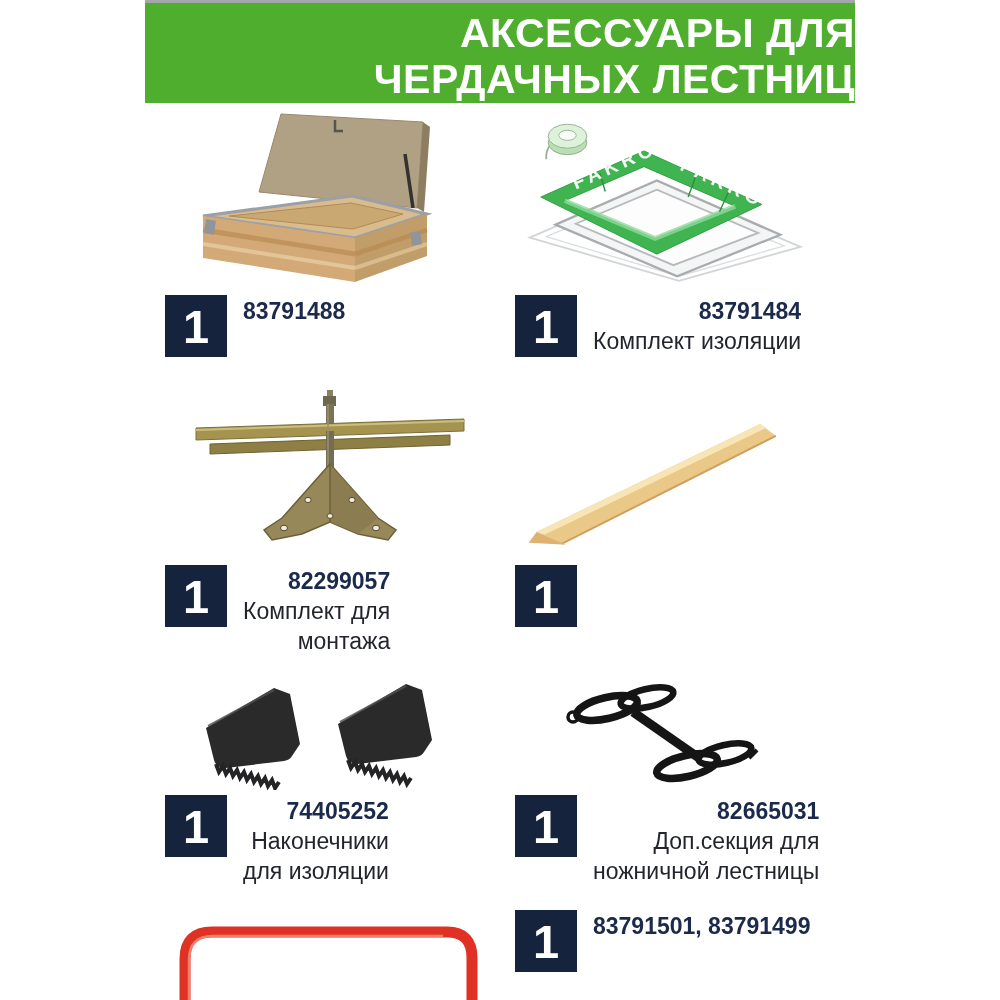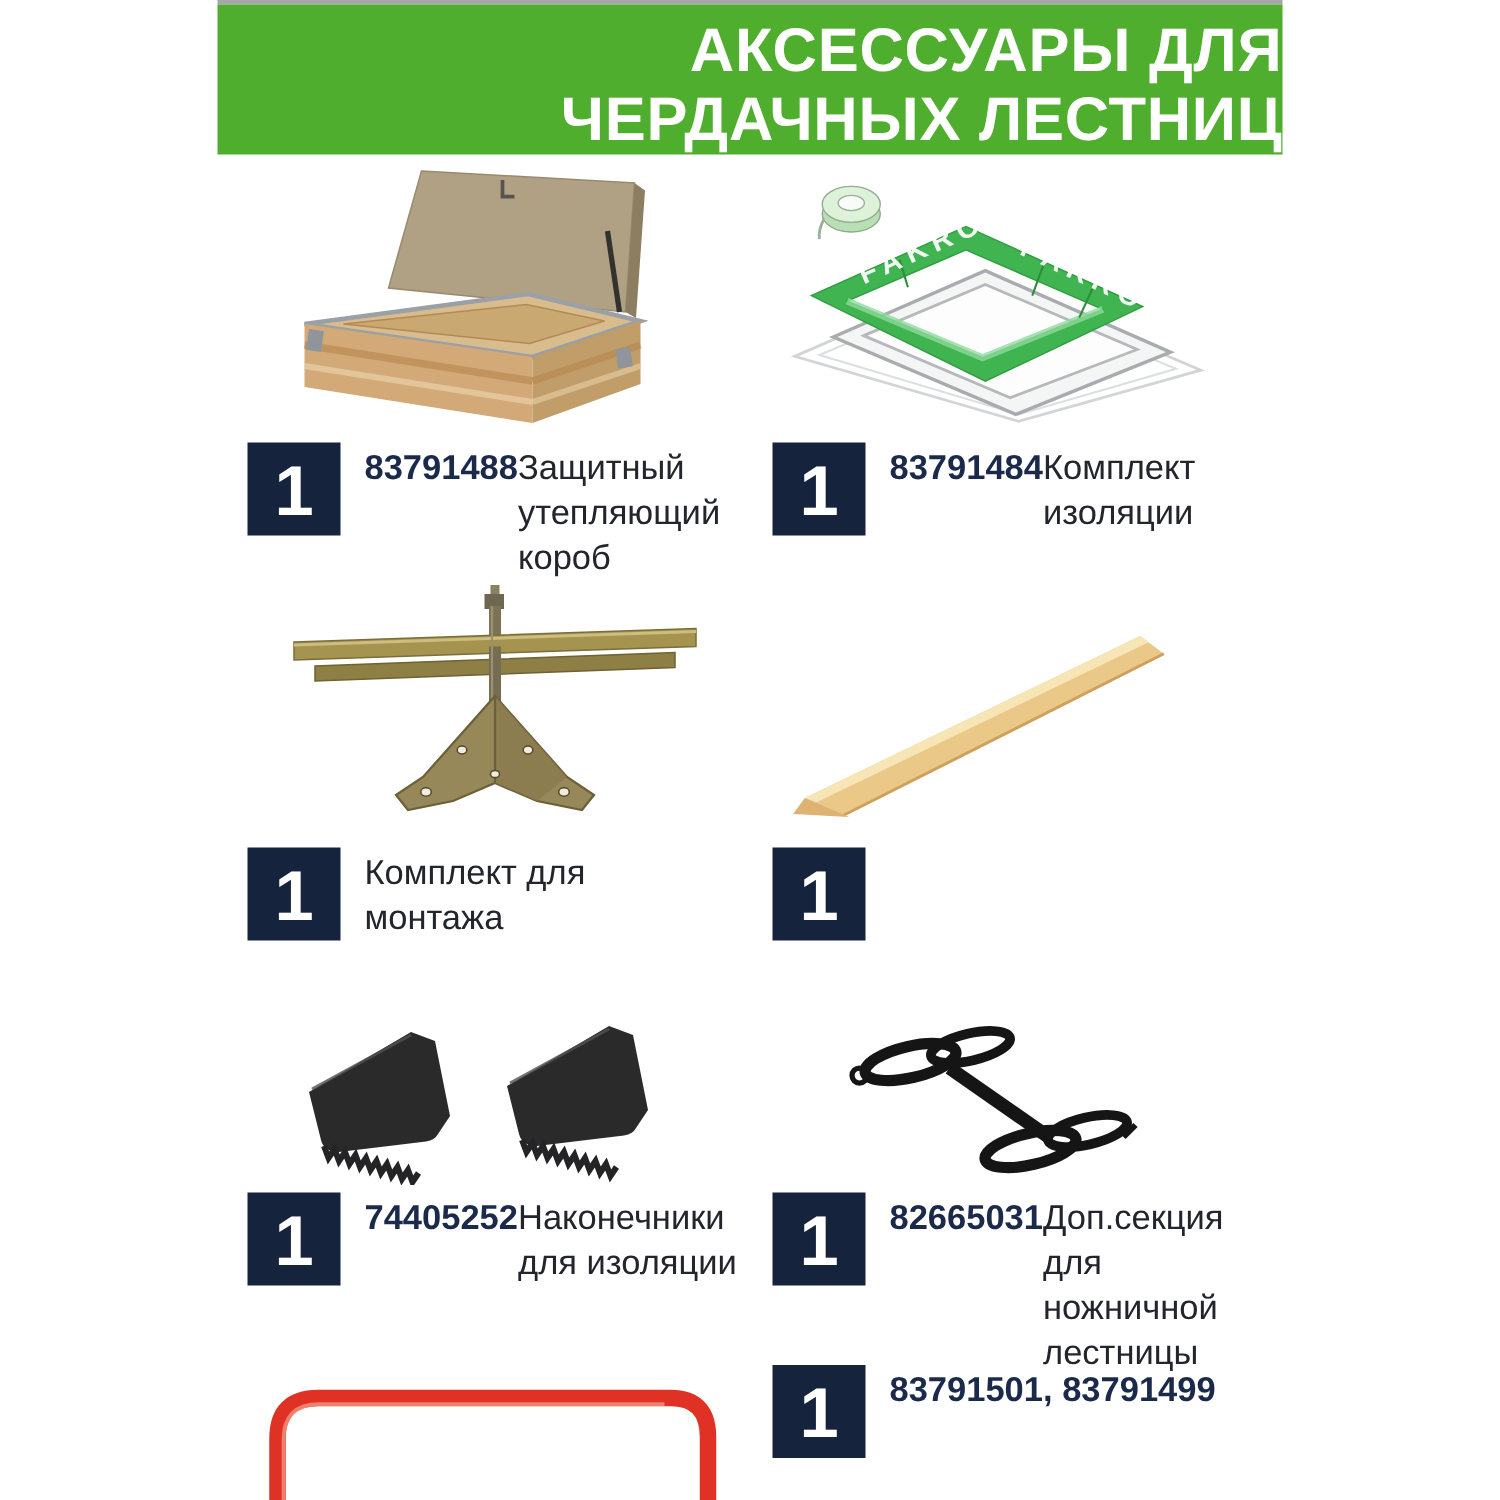--- a/index.html
+++ b/index.html
@@ -22,21 +22,21 @@
   .img-cell{display:flex;align-items:flex-end;justify-content:center;overflow:visible;}
   .img-cell.right{padding-right:36px;}
   .cap-cell{display:flex;align-items:flex-start;gap:16px;padding-top:5px;}
   .cap-cell.left{padding-left:20px;}
   .cap-cell.bottom{padding-top:20px;}
   .badge{
     width:62px;height:62px;flex:none;background:var(--badge_bg,#16233d);
     color:#fff;font-weight:bold;font-size:47px;
     display:flex;align-items:center;justify-content:center;
   }
-  .cap-text{display:flex;flex-direction:row;padding-top:1px;}
+  .cap-text{display:flex;flex-direction:column;padding-top:1px;text-align:right;}
   .sku{font-weight:bold;font-size:23px;line-height:30px;color:var(--sku_text,#1b2a4a);}
   .name{font-size:23px;line-height:30px;color:var(--name_text,#23252d);white-space:pre-line;}
   svg{display:block;}
 </style>
 </head>
 <body>
 
 <div class="content">
   <div class="top-strip"></div>
   <div class="header">АКСЕССУАРЫ ДЛЯ
@@ -79,22 +79,20 @@
         <ellipse cx="57" cy="26" rx="21" ry="13" fill="#ddf2d8" stroke="#93ab93" stroke-width="1"></ellipse>
         <ellipse cx="57" cy="25" rx="9.5" ry="5.5" fill="#f8fbf7" stroke="#9ab09a" stroke-width="1"></ellipse>
         <path d="M37,37 q-4,8 -3,14" stroke="#9ab09a" stroke-width="2" fill="none"></path>
       </svg>
     </div>
 
     <div class="cap-cell left">
       <div class="badge">1</div>
       <div class="cap-text">
         <div class="sku">83791488</div>
-        <div class="name">Защитный
-утепляющий короб</div>
       </div>
     </div>
     <div class="cap-cell">
       <div class="badge">1</div>
       <div class="cap-text">
         <div class="sku">83791484</div>
         <div class="name">Комплект изоляции</div>
       </div>
     </div>
 
@@ -123,20 +121,21 @@
         <polygon points="22,138 250,28 266,40 48,150" fill="#eac887"></polygon>
         <polygon points="22,138 250,28 256,32 30,141" fill="#f7e5b5"></polygon>
         <line x1="48" y1="150" x2="266" y2="40" stroke="#cf9f5c" stroke-width="2"></line>
         <polygon points="22,138 52,151 14,149" fill="#ddb273"></polygon>
       </svg>
     </div>
 
     <div class="cap-cell left">
       <div class="badge">1</div>
       <div class="cap-text">
+        <div class="sku">82299057</div>
         <div class="name">Комплект для
 монтажа</div>
       </div>
     </div>
     <div class="cap-cell">
       <div class="badge">1</div>
     </div>
 
     <div class="img-cell">
       <svg width="280" height="122" viewBox="0 0 280 122">

